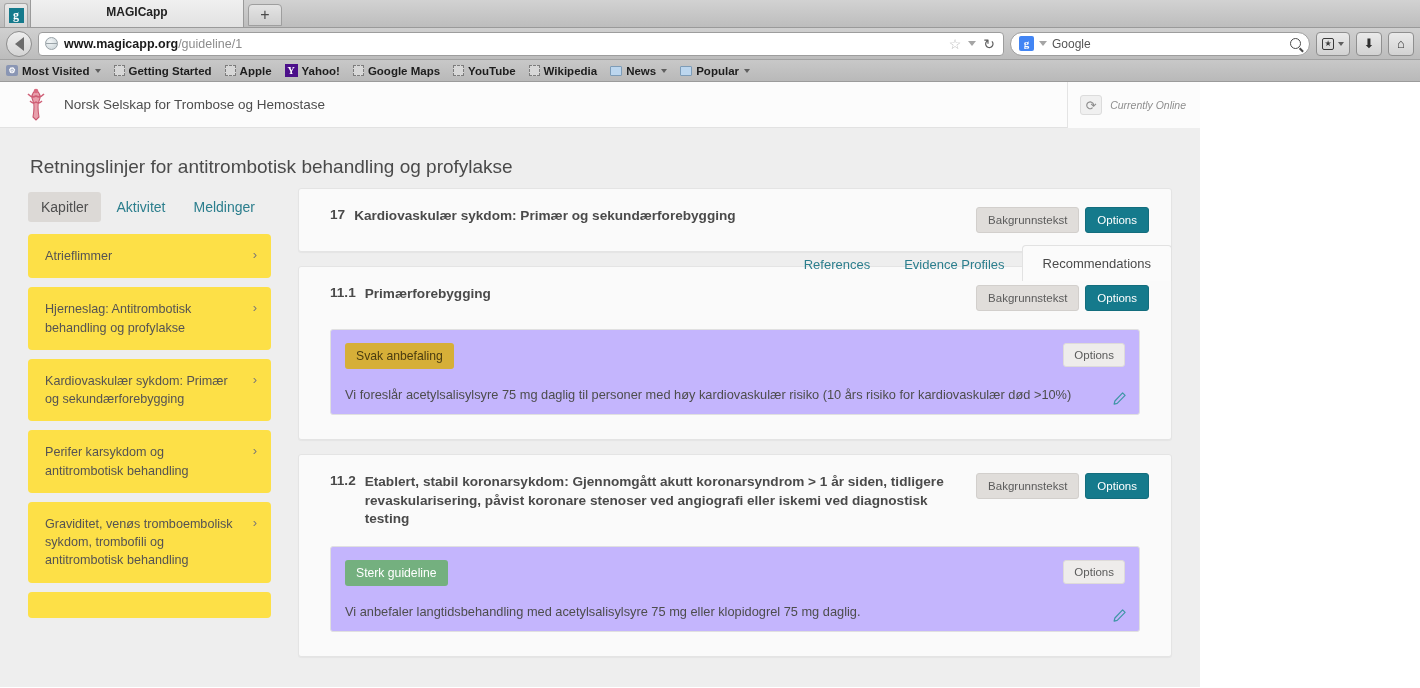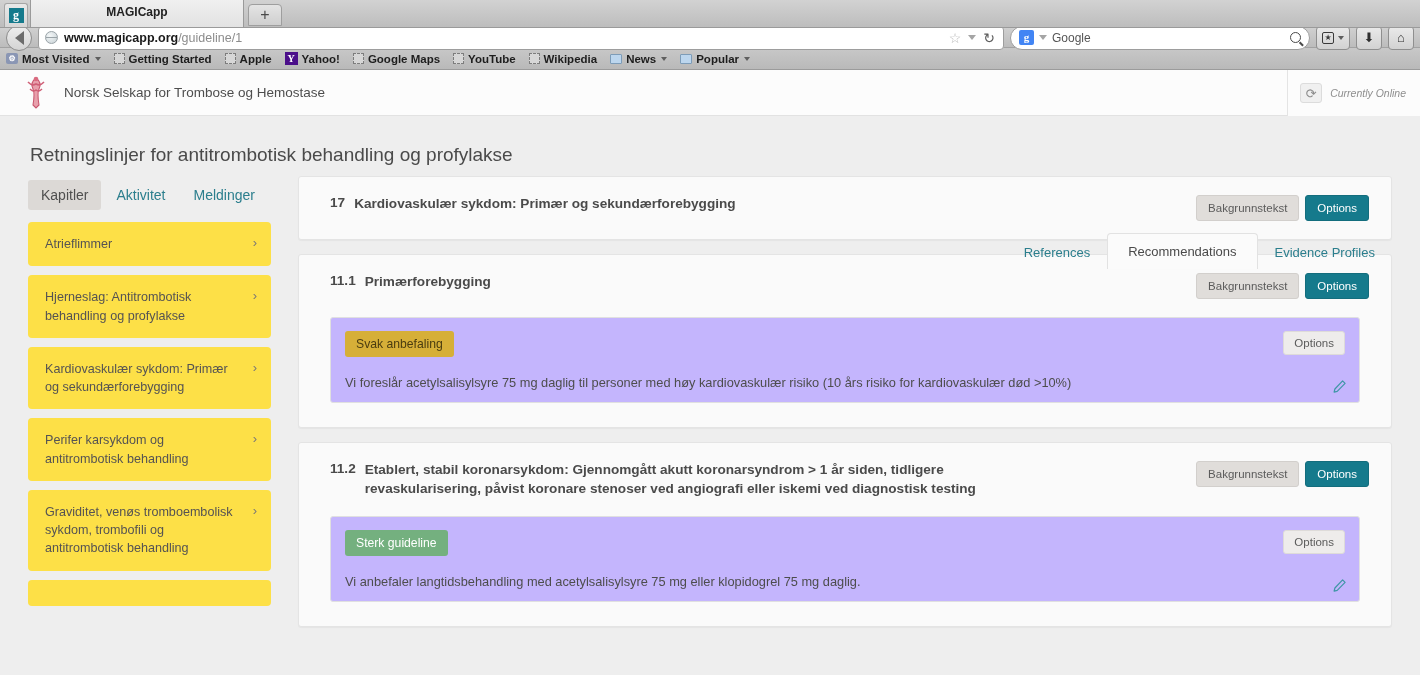--- a/index.html
+++ b/index.html
@@ -56,21 +56,21 @@
     width: 34px; height: 22px;
     background: linear-gradient(#e4e4e4, #cfcfcf);
     border: 1px solid #9e9e9e;
     border-radius: 4px 4px 0 0;
     display: flex; align-items: center; justify-content: center;
     font-size: 16px; color: #4a4a4a; line-height: 1;
     margin-left: 4px; margin-bottom: 1px;
   }
 
   .navbar {
-    height: 20px;
+    height: 32px;
     background: linear-gradient(#d0d0d0, #bcbcbc);
     border-bottom: 1px solid #a2a2a2;
     display: flex; align-items: center;
     padding: 0 6px;
     gap: 6px;
   }
   .navbtn-back {
     width: 26px; height: 26px; border-radius: 50%;
     background: linear-gradient(#eeeeee, #d4d4d4);
     border: 1px solid #8d8d8d;
@@ -189,21 +189,21 @@
   }
   .bm-caret {
     width: 0; height: 0;
     border-left: 3.5px solid transparent;
     border-right: 3.5px solid transparent;
     border-top: 4.5px solid #5e5e5e;
     margin-left: 1px;
   }
 
   
-  .page { width: 1420px; height: 605px; background: #eeeeee; position: relative; }
+  .page { width: 1200px; height: 605px; background: #eeeeee; position: relative; }
 
   .site-header {
     height: 46px; background: #fcfcfc;
     border-bottom: 1px solid #e2e2e2;
     display: flex; align-items: center;
     padding-left: 22px;
     position: relative;
   }
   .logo { width: 28px; height: 36px; position: relative; }
   .logo svg { display: block; }
@@ -417,22 +417,22 @@
     <div class="online-box">
       <div class="sync-ico">⟳</div>
       <div class="online-txt">Currently Online</div>
     </div>
   </div>
 
   <h1 class="guide-title">Retningslinjer for antitrombotisk behandling og profylakse</h1>
 
   <div style="position:absolute; right:28px; top:163px; display:flex; align-items:flex-end; height:36px;">
     <div style="font-size:13px;color:#2b7e8d;padding:9px 17px;">References</div>
+    <div style="font-size:13px;color:#2b7e8d;padding:9px 17px;">Evidence Profiles</div>
     <div style="font-size:13px;color:#4a4a4a;padding:10px 20px;background:#fbfbfb;border:1px solid #e2e2e2;border-bottom:none;border-radius:4px 4px 0 0;">Recommendations</div>
-    <div style="font-size:13px;color:#2b7e8d;padding:9px 17px;">Evidence Profiles</div>
   </div>
 
   <div class="layout">
 
     <div class="sidebar">
       <div class="side-tabs">
         <div class="side-tab active">Kapitler</div>
         <div class="side-tab">Aktivitet</div>
         <div class="side-tab">Meldinger</div>
       </div>

